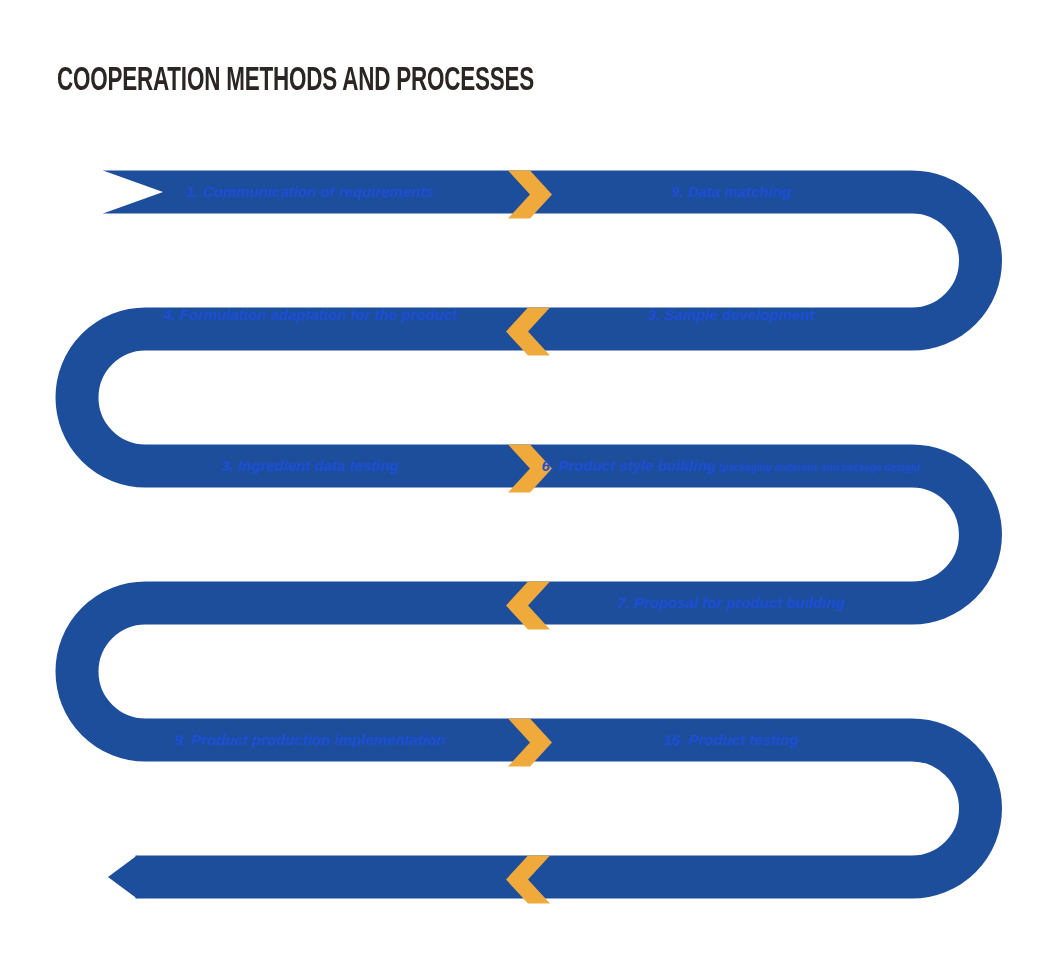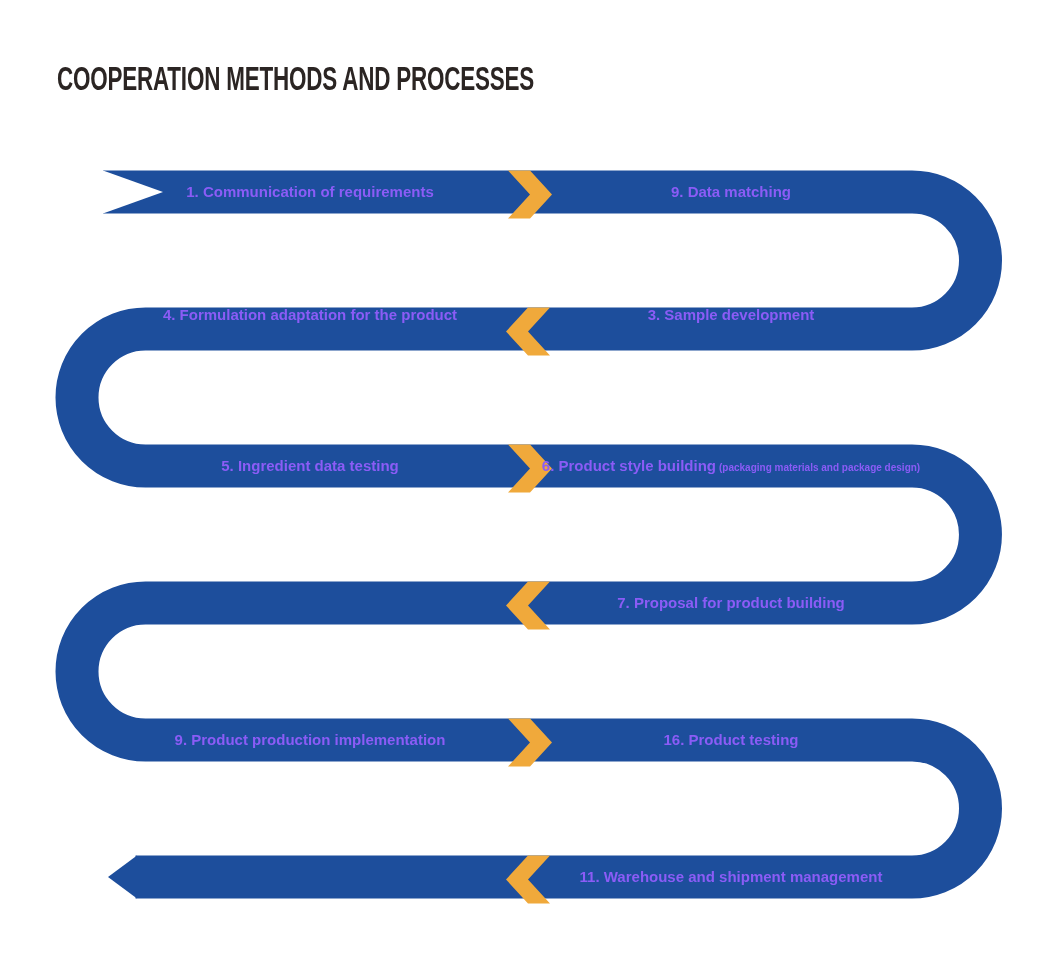--- a/index.html
+++ b/index.html
@@ -22,24 +22,25 @@
     white-space:nowrap;
     transform:scaleX(0.68);
     transform-origin:left top;
   }
   .ribbon-svg{position:absolute;left:0;top:0;}
   .label{
     position:absolute;
     height:22px;
     line-height:22px;
     text-align:center;
-    color:#8b5cf6;
+    color:#1d4ed8;
     font-size:15px;
     font-weight:bold;
     white-space:nowrap;
+    font-style:italic;
   }
   .label.left{left:130px;width:360px;}
   .label.right{left:540px;width:382px;}
   .r1{top:181px;} .r2{top:304px;} .r3{top:455px;}
   .r4{top:592px;} .r5{top:729px;} .r6{top:866px;}
   .sub{font-size:10px;font-weight:bold;margin-left:3px;}
 </style>
 </head>
 <body>
 
@@ -67,25 +68,24 @@
     <polygon points="508,718.5 530,718.5 552,742.5 530,766.5 508,766.5 530,742.5" fill="#f0a93b"></polygon>
     <polygon points="550,855.5 528,855.5 506,879.5 528,903.5 550,903.5 528,879.5" fill="#f0a93b"></polygon>
   </svg>
 
   <div class="label left r1">1. Communication of requirements</div>
   <div class="label right r1">9. Data matching</div>
 
   <div class="label left r2">4. Formulation adaptation for the product</div>
   <div class="label right r2">3. Sample development</div>
 
-  <div class="label left r3">5. Ingredient data testing</div>
+  <div class="label left r3">3. Ingredient data testing</div>
   <div class="label right r3">
     <span>6. Product style building</span><span class="sub">(packaging materials and package design)</span>
   </div>
 
   <div class="label right r4">7. Proposal for product building</div>
 
   <div class="label left r5">9. Product production implementation</div>
   <div class="label right r5">16. Product testing</div>
 
-  <div class="label right r6">11. Warehouse and shipment management</div>
 
 </div>
 
 </body></html>

